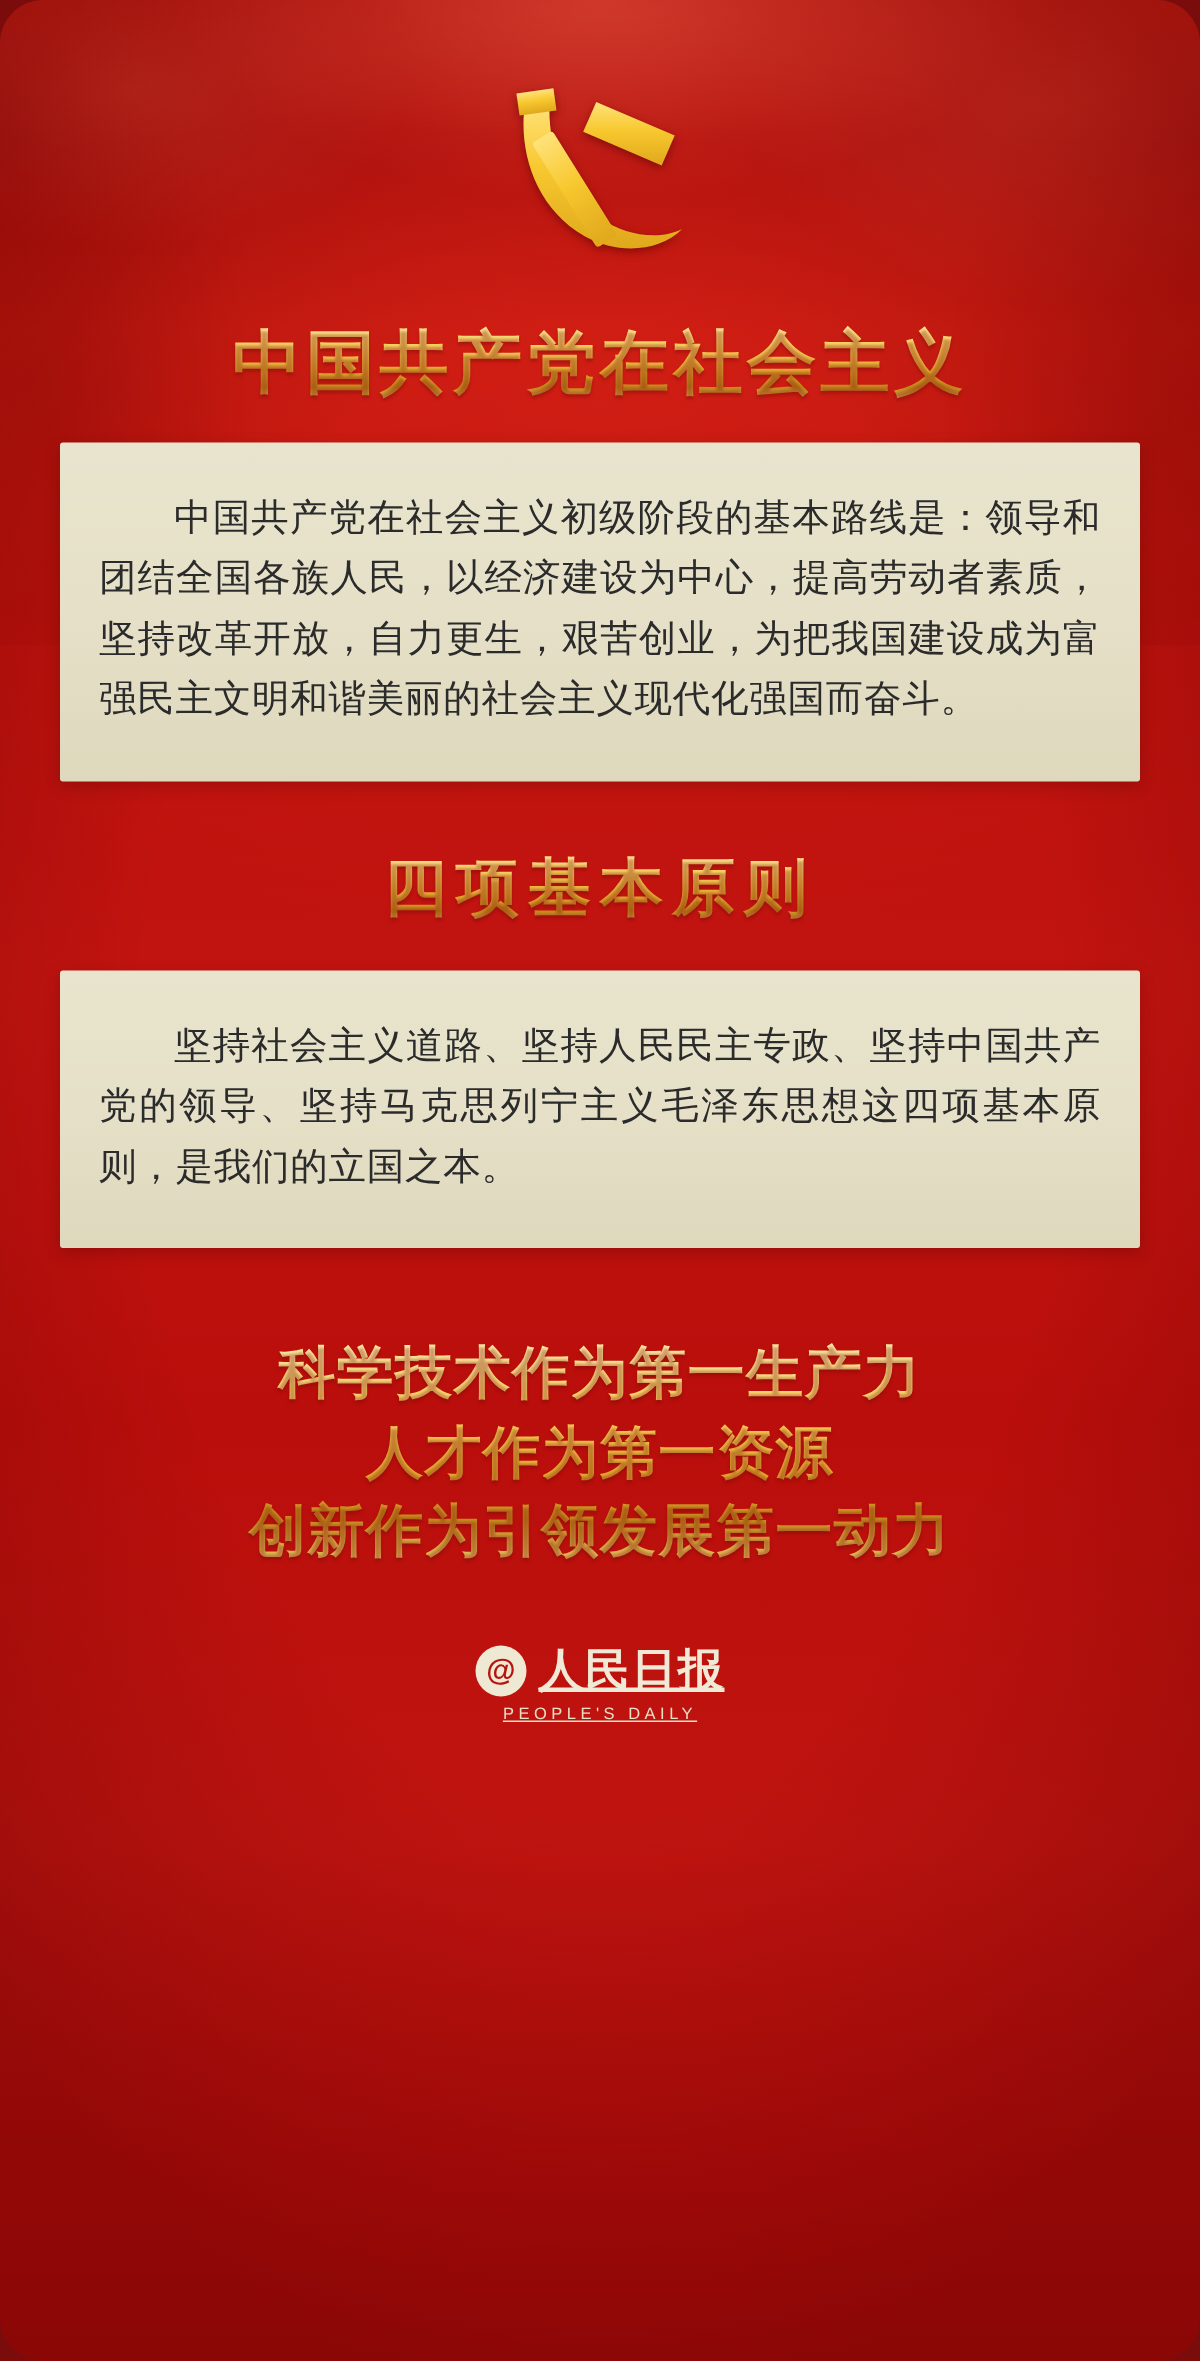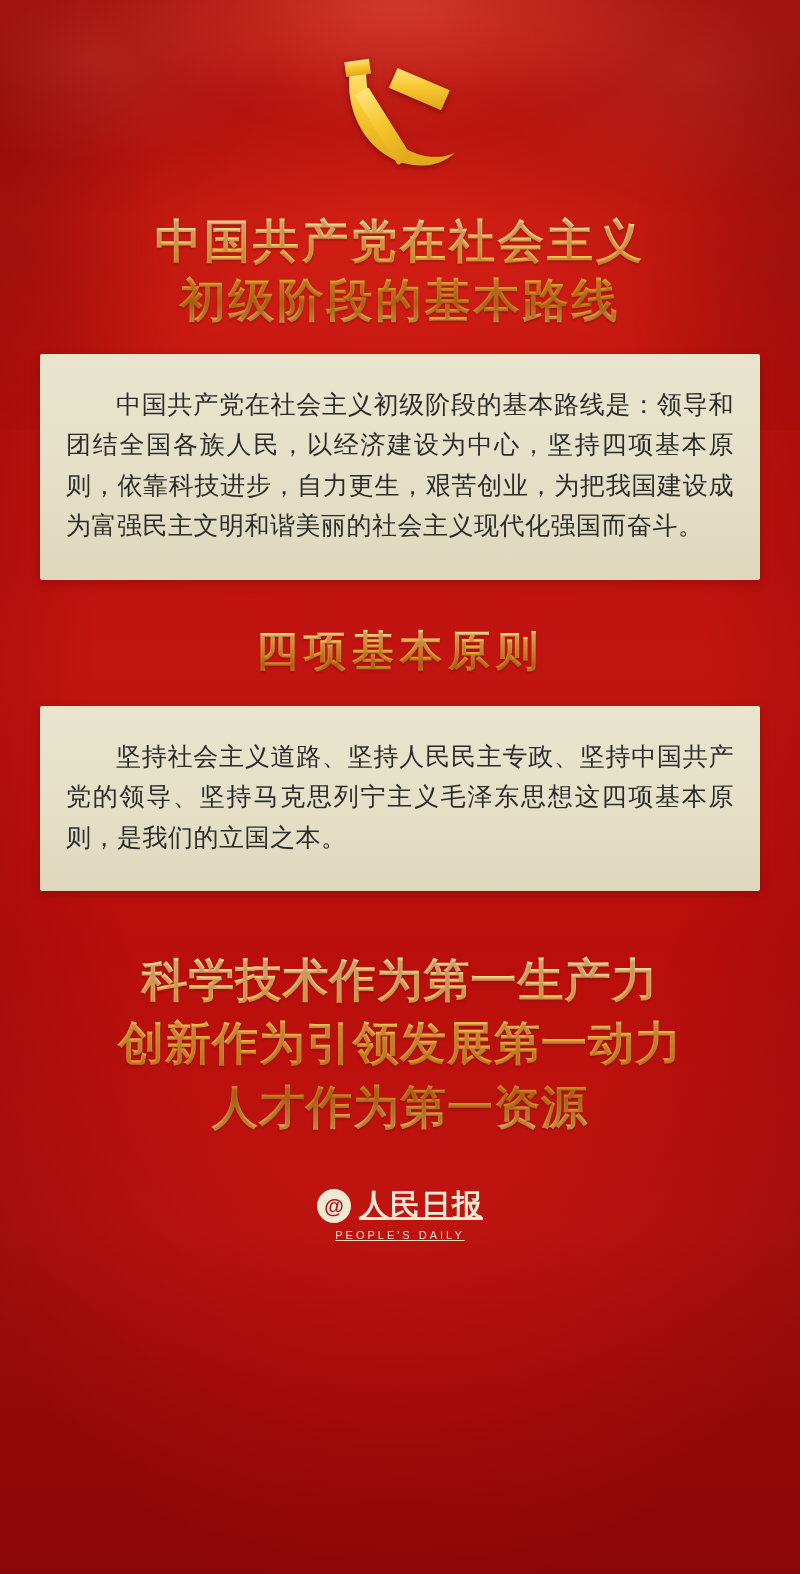--- a/index.html
+++ b/index.html
@@ -13,20 +13,21 @@
   .poster {
     position: relative;
     width: 800px;
     height: 1574px;
     margin: 0 auto;
     overflow: hidden;
     background:
       radial-gradient(ellipse 620px 300px at 50% 0%, rgba(255,80,60,0.55) 0%, rgba(200,25,20,0.25) 45%, rgba(160,10,10,0) 72%),
       radial-gradient(ellipse 900px 500px at 50% 18%, rgba(215,35,25,0.55) 0%, rgba(170,12,12,0.0) 70%),
       linear-gradient(180deg, #c3170f 0%, #b3100c 6%, #c9190f 14%, #bb0f0b 26%, #c21410 42%, #b90e0b 60%, #c01410 78%, #b00c0a 92%, #a50a09 100%);
+    border-radius: 29px;
   }
   
   .silk {
     position: absolute;
     left: 0; top: 0;
     width: 800px; height: 430px;
     pointer-events: none;
     opacity: 0.55;
     background:
       radial-gradient(ellipse 260px 150px at 90px 60px, rgba(255,120,90,0.45), rgba(255,120,90,0) 70%),
@@ -83,21 +84,21 @@
     margin-bottom: 24px;
     letter-spacing: 3px;
   }
   .heading-2 {
     font-size: 42px;
     margin-top: 44px;
     margin-bottom: 28px;
     letter-spacing: 6px;
   }
   .heading-3 {
-    font-size: 46px;
+    font-size: 38px;
     margin-top: 58px;
     margin-bottom: 28px;
     letter-spacing: 1px;
     line-height: 1.38;
   }
   .heading .line { display: block; }
 
   
   .panel {
     background: linear-gradient(180deg, #e9e4cd 0%, #e5e0c7 50%, #ded8bd 100%);
@@ -186,37 +187,36 @@
 
           <rect x="40" y="30" width="13" height="66" rx="2" transform="rotate(-32 46 63)"></rect>
 
           <path d="M58 16 L100 34 L93 50 L51 32 Z"></path>
         </g>
       </svg>
     </div>
 
     <h1 class="heading heading-1">
       <span class="line">中国共产党在社会主义</span>
-      <span class="line">初级阶段的基本路线</span>
     </h1>
     <div class="panel panel-1">
-      <p>中国共产党在社会主义初级阶段的基本路线是：领导和团结全国各族人民，以经济建设为中心，坚持四项基本原则，依靠科技进步，自力更生，艰苦创业，为把我国建设成为富强民主文明和谐美丽的社会主义现代化强国而奋斗。</p>
+      <p>中国共产党在社会主义初级阶段的基本路线是：领导和团结全国各族人民，以经济建设为中心，提高劳动者素质，坚持改革开放，自力更生，艰苦创业，为把我国建设成为富强民主文明和谐美丽的社会主义现代化强国而奋斗。</p>
     </div>
 
     <h2 class="heading heading-2">
       <span class="line">四项基本原则</span>
     </h2>
     <div class="panel panel-2">
       <p>坚持社会主义道路、坚持人民民主专政、坚持中国共产党的领导、坚持马克思列宁主义毛泽东思想这四项基本原则，是我们的立国之本。</p>
     </div>
 
     <h2 class="heading heading-3">
       <span class="line">科学技术作为第一生产力</span>
+      <span class="line">人才作为第一资源</span>
       <span class="line">创新作为引领发展第一动力</span>
-      <span class="line">人才作为第一资源</span>
     </h2>
 
     <div class="footer">
       <div class="footer-row">
         <span class="footer-badge">@</span>
         <span class="footer-name">人民日报</span>
       </div>
       <div class="footer-sub">PEOPLE'S DAILY</div>
     </div>
 

